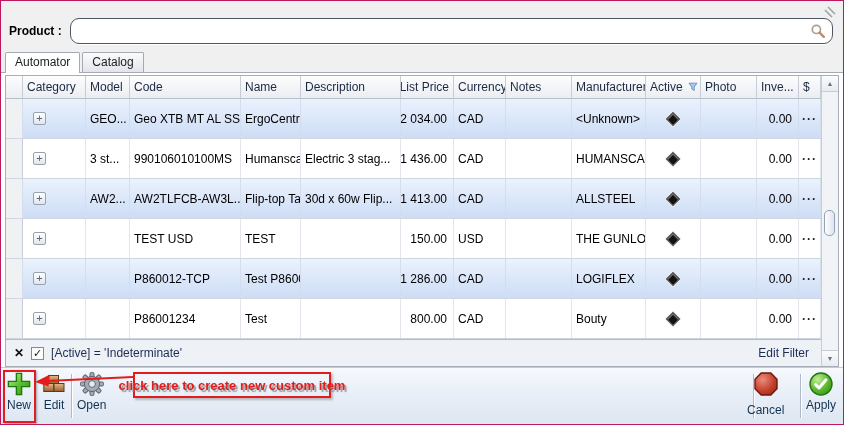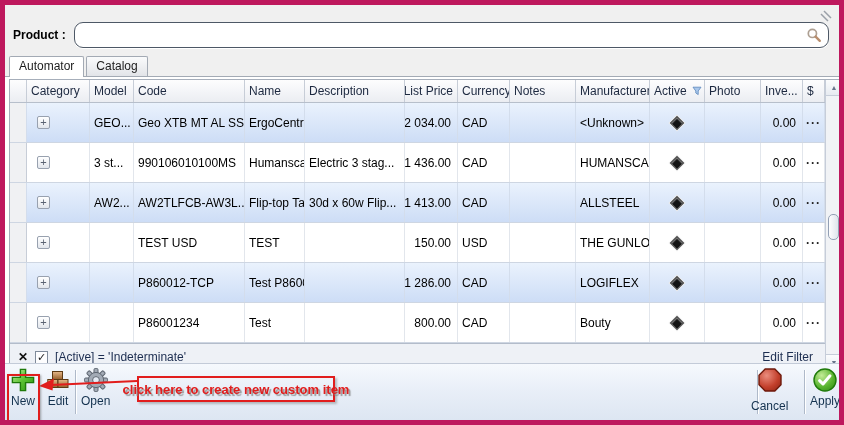--- a/index.html
+++ b/index.html
@@ -1,19 +1,19 @@
 <!DOCTYPE html>
 <html><head>
 <meta charset="utf-8">
 <style>
   html,body{margin:0;padding:0;background:#cfd4da;}
   *{box-sizing:border-box;}
   .window{
     position:relative;width:844px;height:425px;background:#f0f0f0;
-    border:5px solid #be185d;font-family:"Liberation Sans",sans-serif;font-size:12px;color:#111;
+    border:1px solid #be185d;font-family:"Liberation Sans",sans-serif;font-size:12px;color:#111;
     overflow:hidden;
   }
   
   .product-row{position:absolute;top:16px;left:8px;right:10px;height:28px;display:flex;align-items:center;gap:8px;}
   .product-label{font-weight:bold;color:#000;white-space:nowrap;}
   .searchbox{flex:1;height:26px;background:#fff;border:1px solid #4d5866;border-radius:9px;display:flex;align-items:center;padding:0 6px 0 8px;box-shadow:0 1px 0 #fff;}
   .searchbox input{flex:1;border:none;outline:none;background:transparent;font:12px "Liberation Sans",sans-serif;height:20px;padding:0;}
   .mag{width:16px;height:16px;flex:0 0 16px;}
   .grip{position:absolute;top:4px;right:6px;width:14px;height:14px;}
   

